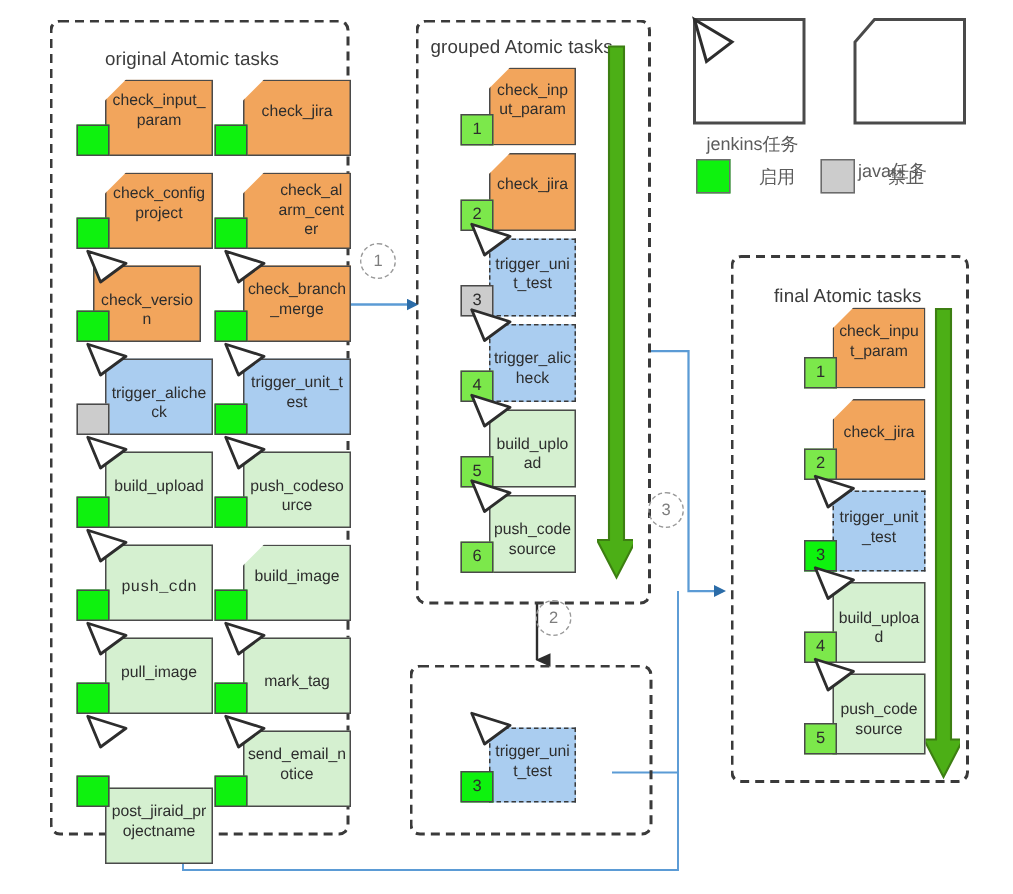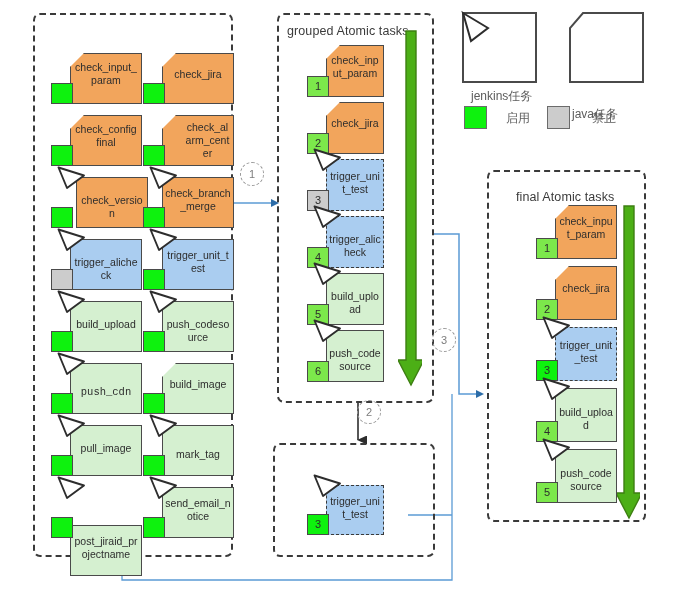--- a/index.html
+++ b/index.html
@@ -120,20 +120,21 @@
 
     <line x1="358" y1="402" x2="358" y2="440" stroke="#2d2d2d" stroke-width="1.6" marker-end="url(#blackarrow)"></line>
 
     <path d="M434,234 L459,234 L459,394 L482,394" fill="none" stroke="#5b9bd5" stroke-width="1.5" marker-end="url(#bluearrow)"></path>
 
     <path d="M452,394 L452,580 L122,580 L122,556" fill="none" stroke="#5b9bd5" stroke-width="1.3"></path>
     <path d="M452,515 L408,515" fill="none" stroke="#5b9bd5" stroke-width="1.3"></path>
   </svg>
 
   <div class="panel" style="left:33px;top:13px;width:200px;height:544px;"></div>
+  <div class="panel-title" style="left:70px;top:32px;">original Atomic tasks</div>
 
   <div class="panel" style="left:277px;top:13px;width:157px;height:390px;"></div>
   <div class="panel-title" style="left:287px;top:24px;">grouped Atomic tasks</div>
 
   <div class="panel" style="left:273px;top:443px;width:162px;height:114px;"></div>
 
   <div class="panel" style="left:487px;top:170px;width:159px;height:352px;"></div>
   <div class="panel-title" style="left:516px;top:190px;">final Atomic tasks</div>
 
   <svg class="garrow" style="left:398px;top:30px;" width="24" height="360" xmlns="http://www.w3.org/2000/svg">
@@ -179,32 +180,32 @@
         <div class="sq on" style="left: 51px; top: 83px;"></div>
       </div>
       <div style="position: absolute; left: 0px; top: 0px;">
         <div class="card c-orange java" style="left: 162px; top: 53px; width: 72px; height: 51px;">
           <div class="txt" style="top: 13.5px;">check_jira</div>
         </div>
         <div class="sq on" style="left: 143px; top: 83px;"></div>
       </div>
       <div style="position: absolute; left: 0px; top: 0px;">
         <div class="card c-orange java" style="left: 70px; top: 115px; width: 72px; height: 51px;">
-          <div class="txt" style="top: 7px;">check_config final</div>
+          <div class="txt" style="top: 7px;">check_config project</div>
         </div>
         <div class="sq on" style="left: 51px; top: 145px;"></div>
       </div>
       <div style="position: absolute; left: 0px; top: 0px;">
         <div class="card c-orange java" style="left: 162px; top: 115px; width: 72px; height: 51px;">
           <div class="txt" style="top: 5px; padding-left: 21px;">check_alarm_center</div>
         </div>
         <div class="sq on" style="left: 143px; top: 145px;"></div>
       </div>
       <div style="position: absolute; left: 0px; top: 0px;">
-        <div class="card c-orange" style="left: 76px; top: 177px; width: 72px; height: 51px;">
+        <div class="card c-orange" style="left: 62px; top: 177px; width: 72px; height: 51px;">
           <div class="txt" style="top: 15.5px;">check_version</div>
         </div>
         <div class="jk" style="left: 57px; top: 166px;">
           <svg width="30" height="28" xmlns="http://www.w3.org/2000/svg">
             <path d="M1.5,1.5 L27,9.5 L10,22 Z" fill="#ffffff" stroke="#2d2d2d" stroke-width="1.9" stroke-linejoin="round"></path>
           </svg>
         </div>
         <div class="sq on" style="left: 51px; top: 207px;"></div>
       </div>
       <div style="position: absolute; left: 0px; top: 0px;">

